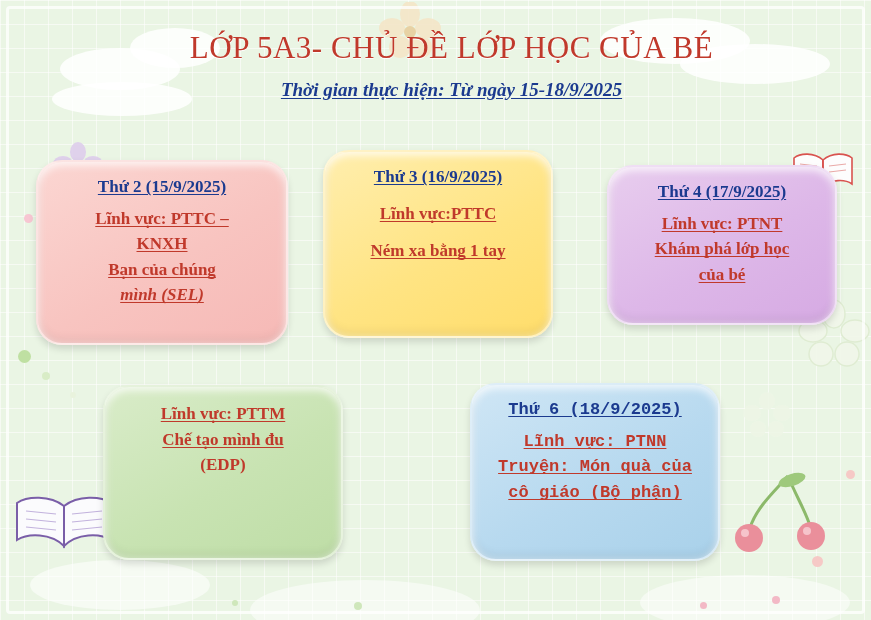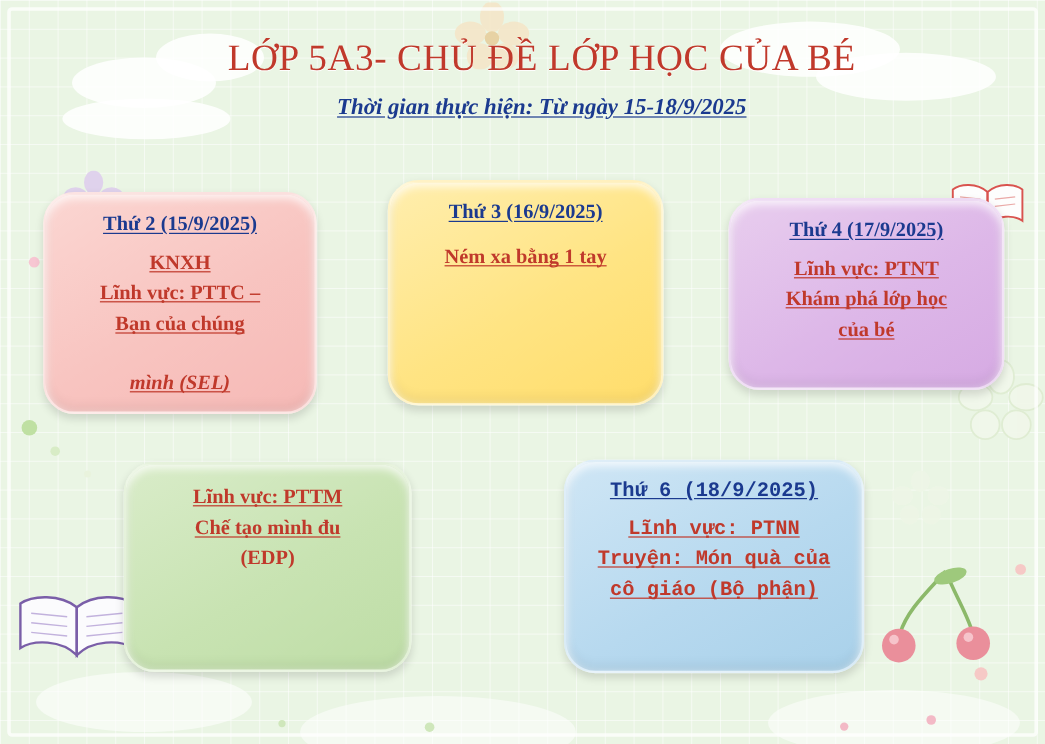--- a/index.html
+++ b/index.html
@@ -112,26 +112,25 @@
     line-height: 1.5;
     text-decoration: underline;
     text-underline-offset: 2px;
     text-decoration-skip-ink: none;
   }
   .card .line.nounderline {
     text-decoration: none;
   }
   .card .line.italic {
     font-style: italic;
-    margin-top: 24px;
   }
 
   
   #card-mon {
-    left: 36px;  top: 160px;  width: 228px; height: 185px;
+    left: 36px;  top: 160px;  width: 252px; height: 185px;
     background: linear-gradient(150deg, #fbd6d2 0%, #f8c4c0 55%, #f6b9b6 100%);
   }
   #card-tue {
     left: 323px; top: 150px;  width: 230px; height: 188px;
     background: linear-gradient(150deg, #ffeeae 0%, #ffe483 55%, #ffdd6b 100%);
   }
   #card-wed {
     left: 607px; top: 165px;  width: 230px; height: 160px;
     background: linear-gradient(150deg, #e8cdee 0%, #ddb7e8 55%, #d6aae3 100%);
   }
@@ -258,28 +257,29 @@
 
   <div id="frame"></div>
 
   <div id="header">
     <div id="title">LỚP 5A3- CHỦ ĐỀ LỚP HỌC CỦA BÉ</div>
     <div id="subtitle">Thời gian thực hiện: Từ ngày 15-18/9/2025</div>
   </div>
 
   <div class="card" id="card-mon">
     <div class="day">Thứ 2 (15/9/2025)</div>
+    <div class="line">Lĩnh vực: PTTC –</div>
     <div class="line">KNXH</div>
-    <div class="line">Lĩnh vực: PTTC –</div>
     <div class="line">Bạn của chúng</div>
     <div class="line italic">mình (SEL)</div>
   </div>
 
   <div class="card" id="card-tue">
     <div class="day">Thứ 3 (16/9/2025)</div>
+    <div class="line" style="margin-top:12px;">Lĩnh vực:PTTC</div>
     <div class="line" style="margin-top:12px;">Ném xa bằng 1 tay</div>
   </div>
 
   <div class="card" id="card-wed">
     <div class="day">Thứ 4 (17/9/2025)</div>
     <div class="line">Lĩnh vực: PTNT</div>
     <div class="line">Khám phá lớp học</div>
     <div class="line">của bé</div>
   </div>
 

